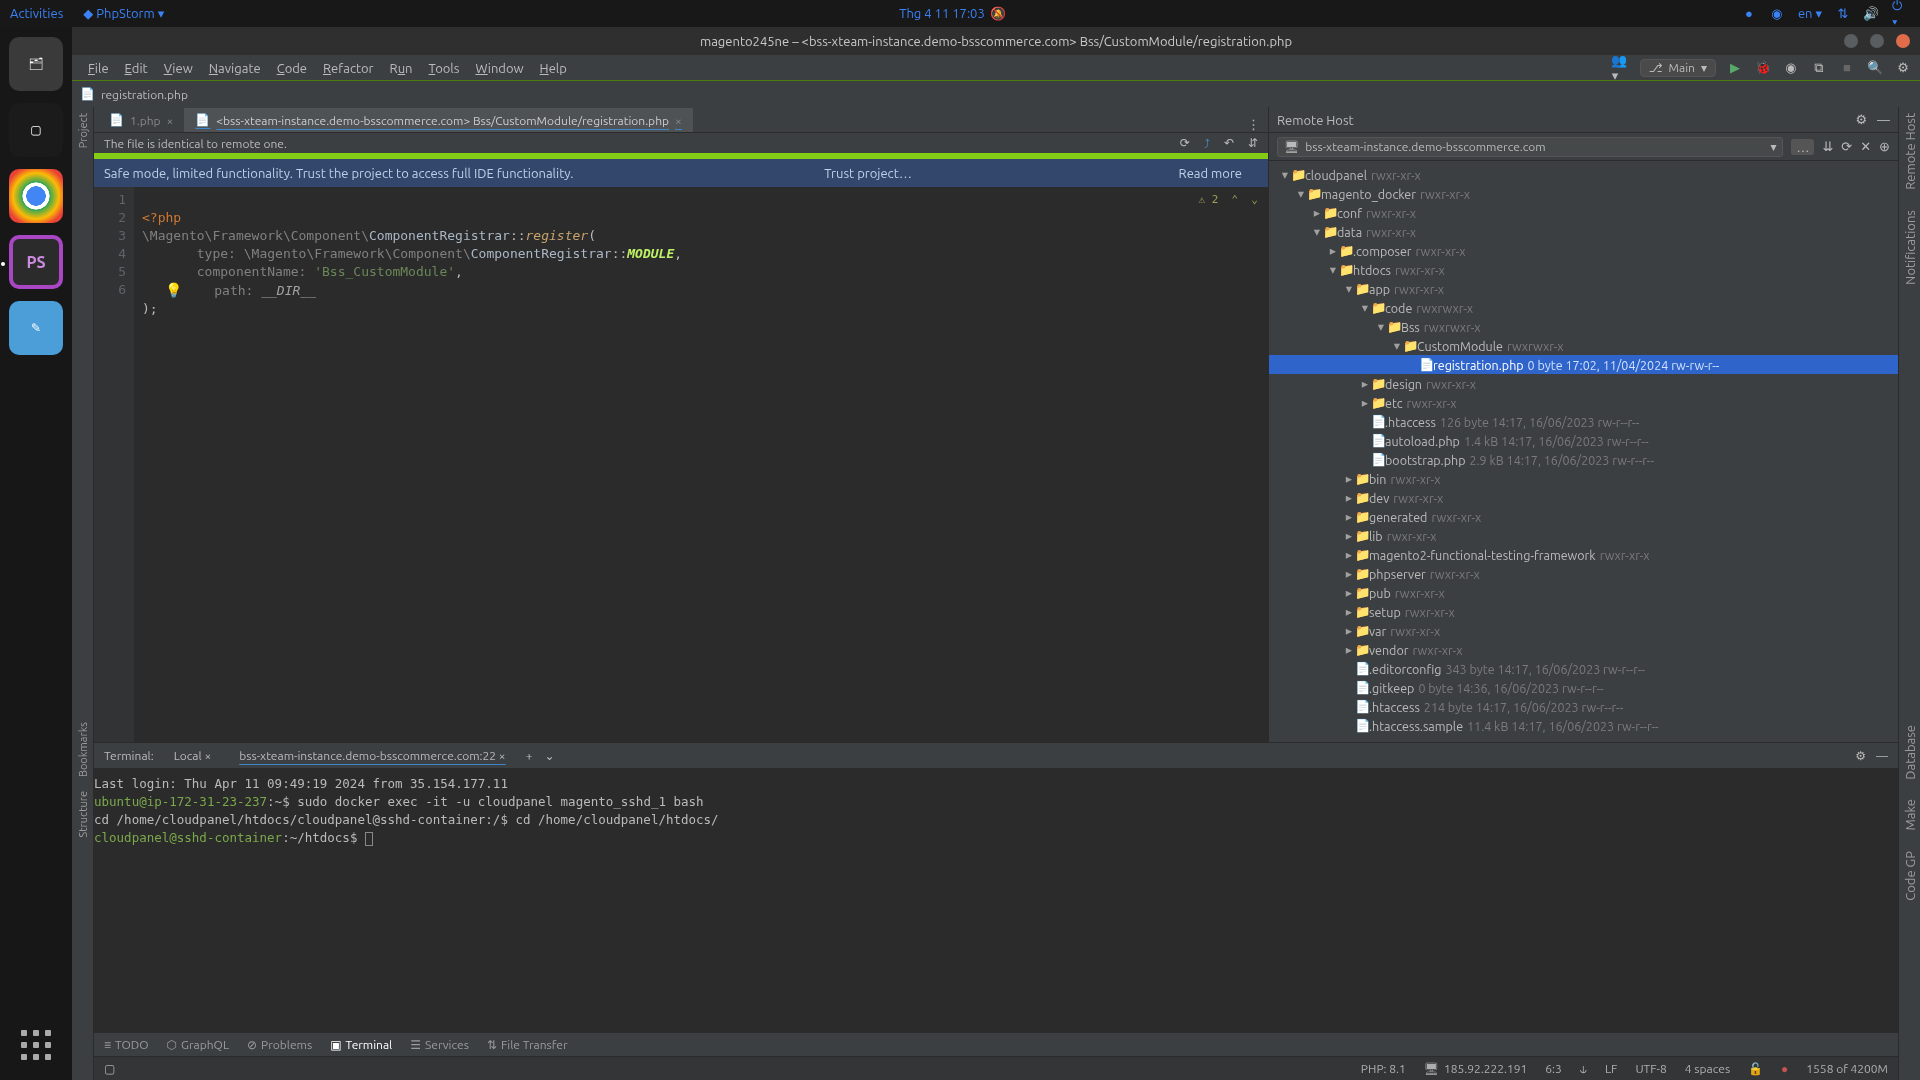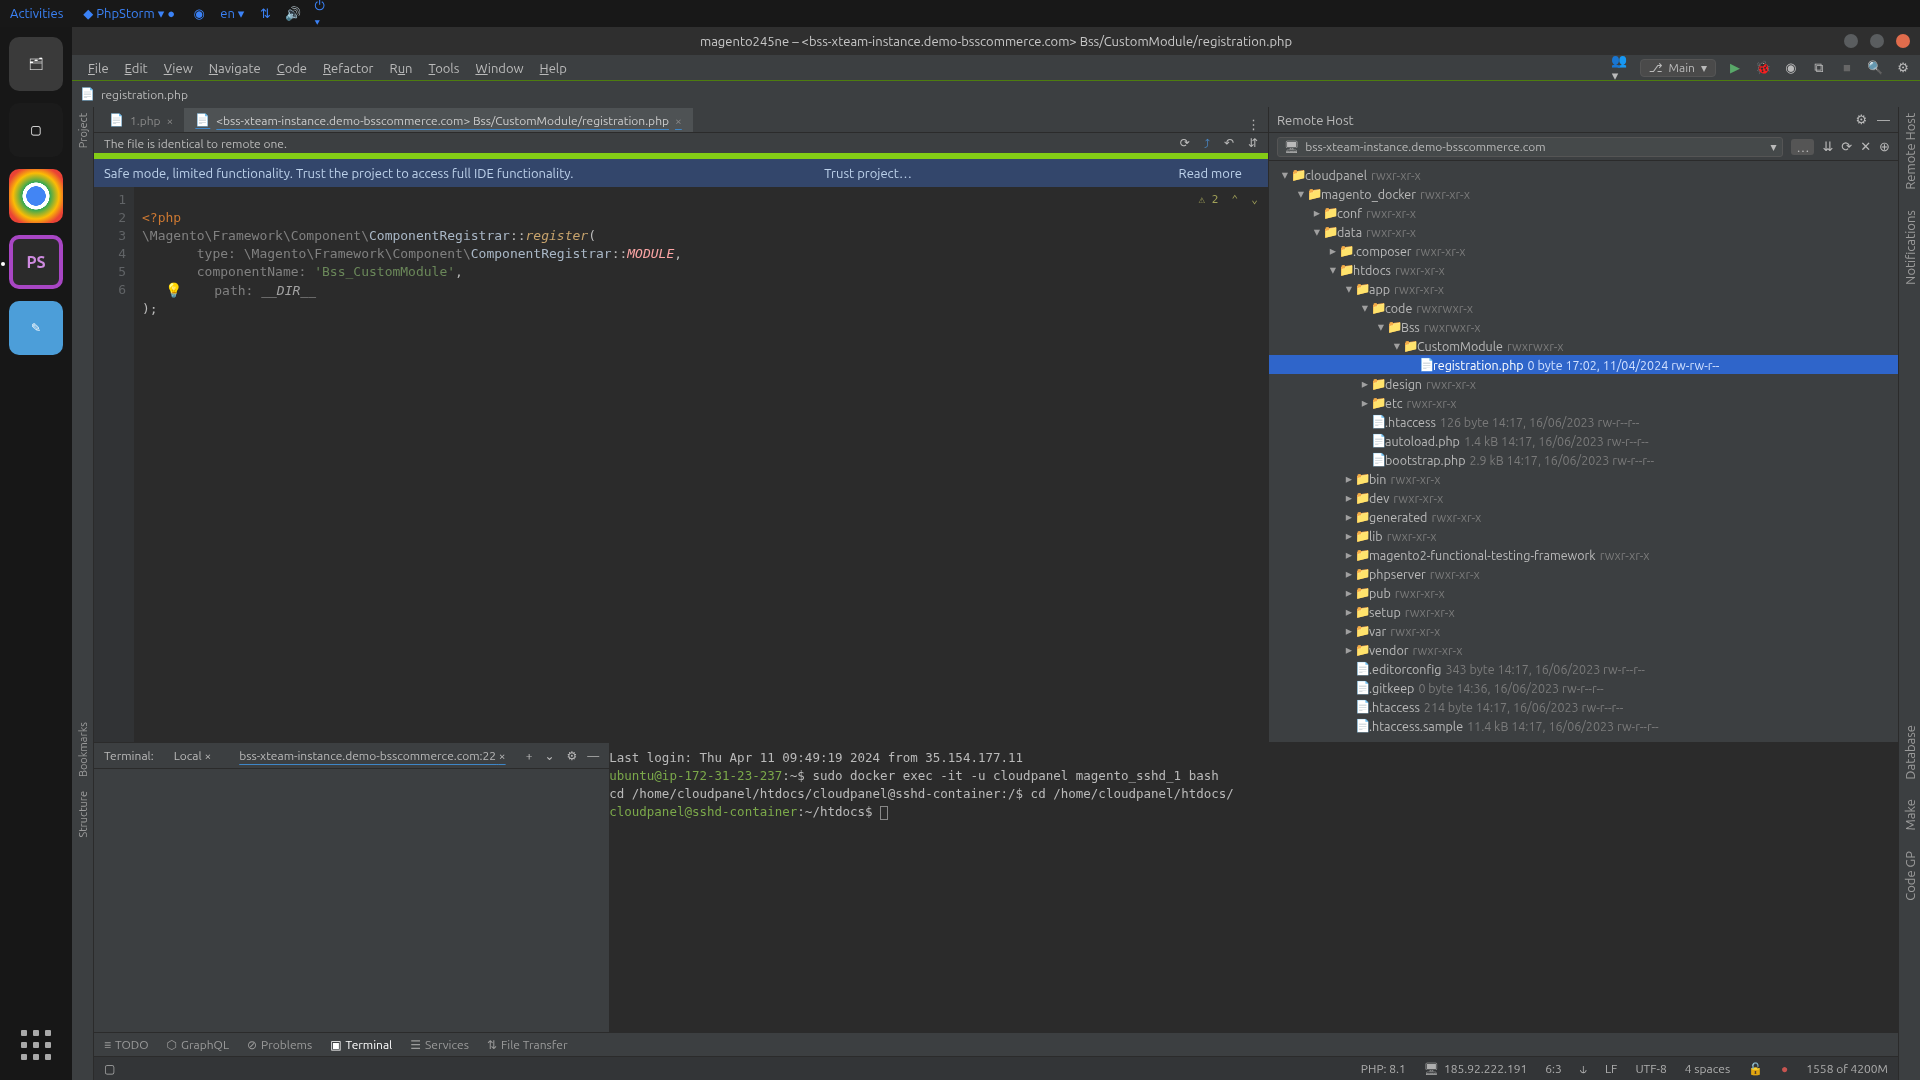--- a/index.html
+++ b/index.html
@@ -54,42 +54,43 @@
 .panel-toolbar{height:28px;display:flex;align-items:center;gap:8px;padding:0 8px;border-bottom:1px solid #2b2b2b;}
 .combo{flex:1;border:1px solid #555;background:#45494a;border-radius:3px;padding:2px 6px;font-size:12px;display:flex;align-items:center;gap:6px;}
 .tree{flex:1;overflow:auto;font-size:12.5px;padding:4px 0;}
 .tn{height:19px;display:flex;align-items:center;white-space:nowrap;}
 .tn .ar{width:12px;text-align:center;color:#a0a0a0;}
 .tn .ic{width:14px;}
 .tn .meta{color:#7a7a7a;margin-left:4px;}
 .tn.sel{background:#2f65ca;color:#fff;}
 .tn.sel .meta{color:#d0e0ff;}
 .pad0{padding-left:10px;} .pad1{padding-left:26px;} .pad2{padding-left:42px;} .pad3{padding-left:58px;} .pad4{padding-left:74px;} .pad5{padding-left:90px;} .pad6{padding-left:106px;} .pad7{padding-left:122px;} .pad8{padding-left:138px;}
-.terminal-block{height:290px;border-top:1px solid #2b2b2b;display:flex;flex-direction:row;justify-content:flex-end;}
+.terminal-block{height:290px;border-top:1px solid #2b2b2b;display:flex;flex-direction:column;justify-content:flex-end;}
 .term-head{height:26px;display:flex;align-items:center;gap:12px;padding:0 10px;font-size:12px;background:#3c3f41;border-bottom:1px solid #2b2b2b;}
 .term-tab{padding:2px 8px;} .term-tab.active{text-decoration:underline;text-decoration-color:#3e86c7;text-underline-offset:4px;}
 .term-body{flex:1;background:#2b2b2b;font-family:Consolas,'DejaVu Sans Mono',monospace;font-size:12.5px;padding:6px 0;line-height:18px;}
 .prompt{color:#7ba84a;}
 .toolstrip{height:24px;display:flex;align-items:center;gap:18px;padding:0 10px;background:#3c3f41;border-top:1px solid #2b2b2b;font-size:12px;color:#9b9b9b;}
 .tool{display:flex;align-items:center;gap:4px;}
 .statusbar{height:24px;display:flex;align-items:center;gap:18px;padding:0 10px;background:#333537;border-top:1px solid #2b2b2b;font-size:12px;color:#aeaeae;justify-content:flex-end;}
 .statusbar .sitem{display:flex;align-items:center;gap:5px;}
 .err-dot{color:#c75450;}
-.k-keyword{color:#cc7832;} .k-name{color:#a9b7c6;} .k-gray{color:#808080;} .k-func{color:#c8a46d;font-style:italic;} .k-const{color:#fca5a5;font-style:italic;} .k-str{color:#6a8759;} .k-dir{color:#a3a3a3;font-style:italic;} .k-arg{color:#808080;}
+.k-keyword{color:#cc7832;} .k-name{color:#a9b7c6;} .k-gray{color:#808080;} .k-func{color:#c8a46d;font-style:italic;} .k-const{color:#bef264;font-style:italic;font-weight:bold;} .k-str{color:#6a8759;} .k-dir{color:#a3a3a3;font-style:italic;} .k-arg{color:#808080;}
 .bulb{color:#d9a33c;font-size:14px;}
 .editor-top-right{position:absolute;top:4px;right:10px;font-size:11px;color:#a0a058;display:flex;gap:8px;align-items:center;}
 </style>
 </head>
 <body>
 
 <div class="topbar">
   <div class="topbar-left">
     <span>Activities</span>
     <span>◆ <span>PhpStorm</span> ▾</span>
   </div>
+  <div class="topbar-center"><span>Thg 4 11  17:03</span> &nbsp;🔕</div>
   <div class="topbar-right">
     <span class="tray-icon">●</span>
     <span class="tray-icon">◉</span>
     <span><span>en</span> ▾</span>
     <span class="tray-icon">⇅</span>
     <span class="tray-icon">🔊</span>
     <span class="tray-icon">⏻ ▾</span>
   </div>
 </div>
 

